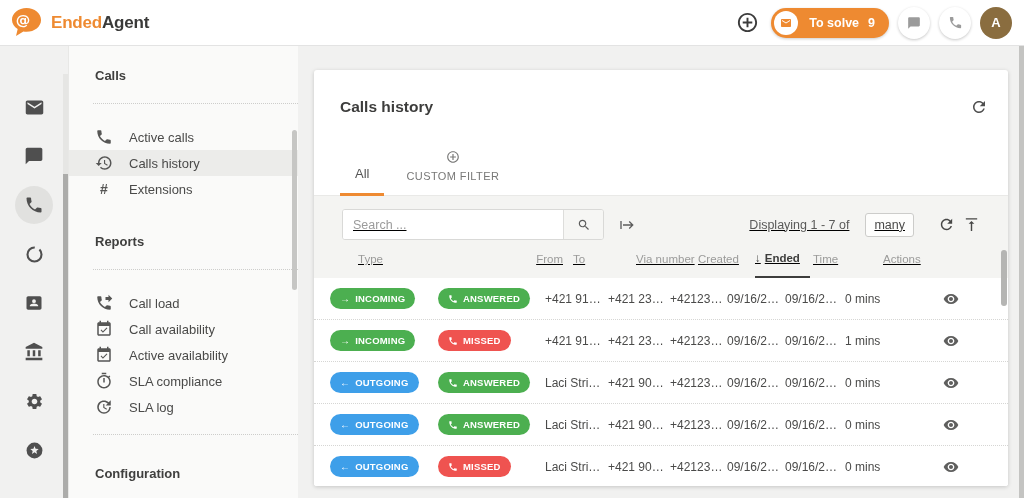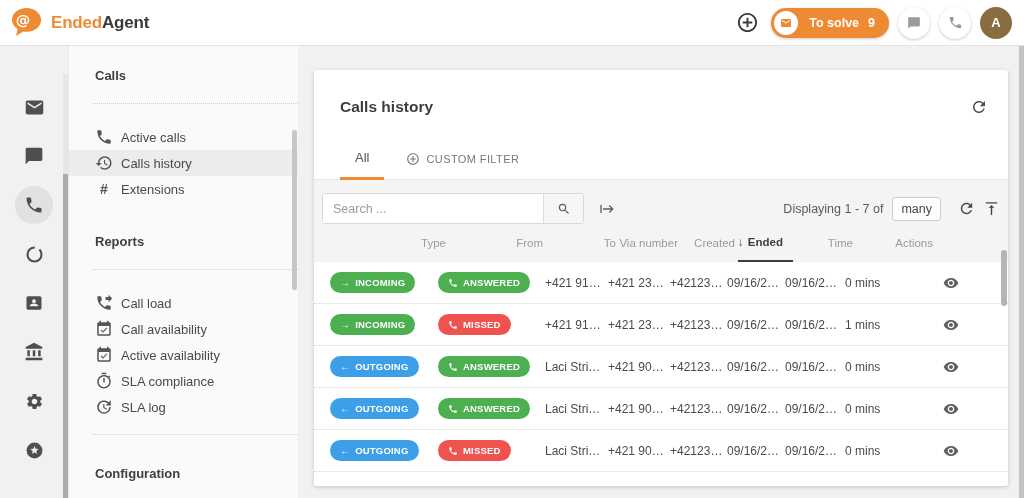--- a/index.html
+++ b/index.html
@@ -36,60 +36,60 @@
   .rail-btn.active { background:#E1E1DF; }
   .rail-scroll { position:absolute; right:0; top:28px; bottom:0; width:5px; background:#E6E6E4; }
   .rail-thumb { position:absolute; right:0; top:100px; bottom:0; width:5px; background:#ACACAA; }
 
   
   .sidebar { width:230px; background:#FAFAF9; border-left:1px solid #E8E8E6; position:relative;
     padding-top:22px; flex-shrink:0; }
   .s-heading { font-size:13px; font-weight:bold; color:#3F3F3E; padding-left:26px; margin-bottom:20px; }
   .s-divider { border-top:1px dotted #CDCDCB; margin-left:24px; }
   .s-list { padding:20px 0 14px; }
-  .s-item { height:26px; display:flex; align-items:center; gap:8px; padding-left:26px;
+  .s-item { height:26px; display:flex; align-items:center; gap:16px; padding-left:26px;
     font-size:13px; color:#4A4A49; cursor:pointer; }
   .s-item.active { background:#ECECEA; }
   .s-ic { width:18px; height:18px; fill:#565655; flex-shrink:0; }
   .s-hash { width:18px; text-align:center; font-size:14px; font-weight:bold; color:#565655; }
   .side-scroll { position:absolute; right:1px; top:84px; width:5px; height:160px; background:#C6C6C4; border-radius:3px; }
 
   
   .main { flex:1; padding:24px 16px 12px; position:relative; }
   .card { background:#fff; border-radius:3px; height:416px; box-shadow:0 1px 4px rgba(0,0,0,.18);
     display:flex; flex-direction:column; position:relative; overflow:hidden; }
   .card-head { padding:28px 20px 0 26px; display:flex; justify-content:space-between; align-items:flex-start; }
   .card-title { font-size:15.5px; font-weight:bold; color:#3D3D3C; }
   .head-refresh { cursor:pointer; color:#4f4f4f; }
   .tabs { display:flex; align-items:flex-end; margin-top:30px; padding-left:26px; border-bottom:1px solid #E9E9E7; }
   .tab { font-size:13px; color:#555; padding:0 15px 12px; cursor:pointer; position:relative; }
   .tab.active { border-bottom:3px solid #EE8A31; margin-bottom:-1px; }
   .tab-filter { margin-left:22px; font-size:11px; color:#787877; letter-spacing:.4px;
-    display:flex; align-items:center; gap:6px; padding-bottom:13px; cursor:pointer; }
-
-  .gray-zone { background:#F4F4F2; padding:13px 8px 0; }
+    display:flex; align-items:center; gap:6px; padding-bottom:13px; cursor:pointer;flex-direction:column; }
+
+  .gray-zone { background:#F4F4F2; padding:13px 28px 0;text-decoration:underline; }
   .toolbar { display:flex; align-items:center; }
   .searchbox { width:262px; height:31px; background:#fff; border:1px solid #D9D9D7; border-radius:3px;
     display:flex; overflow:hidden; }
   .searchbox input { flex:1; border:0; outline:none; padding:0 10px; font-size:12.5px; color:#444;
     font-family:inherit; background:#fff; }
   .searchbox input::placeholder { color:#9b9b9b; }
   .search-btn { width:40px; border-left:1px solid #DDDDDB; background:#F6F6F4; display:flex;
     align-items:center; justify-content:center; cursor:pointer; color:#5c5c5c; }
   .fwd-btn { margin-left:15px; cursor:pointer; color:#5c5c5c; display:flex; }
   .toolbar-spacer { flex:1; }
   .displaying { font-size:12.5px; color:#5A5A59; }
   .many-box { border:1px solid #CCCCCA; border-radius:3px; background:#FDFDFC; font-size:12.5px;
-    color:#4a4a49; padding:4px 8px; margin:0 9px; cursor:pointer; }
+    color:#4a4a49; padding:4px 8px; margin:0 16px; cursor:pointer; }
   .tb-ic { cursor:pointer; color:#474746; display:flex; margin-left:8px; }
 
   .grid-row { display:grid; grid-template-columns:108px 107px 63px 62px 57px 58px 60px 80px 1fr; padding:0 16px; }
   .thead { height:38px; align-items:center; }
   .hcell { font-size:11.5px; color:#9B9B9A; white-space:nowrap; cursor:pointer; height:38px;
-    display:flex; align-items:center;justify-content:flex-end; }
+    display:flex; align-items:center; }
   .hcell.c-from { justify-content:flex-end; padding-right:10px; }
   .sorted { display:inline-flex; align-items:center; gap:4px; color:#3D3D3C; font-weight:bold;
     height:38px; border-bottom:2px solid #3D3D3C; padding-right:10px; }
   .hcell.c-actions { padding-left:10px; cursor:default; }
 
   .rows { background:#fff; flex:1; }
   .trow { height:42px; align-items:center; border-bottom:1px dotted #D6D6D4; background:#fff; cursor:pointer; }
   .cell { font-size:12px; color:#4A4A49; white-space:nowrap; overflow:hidden; }
   .cell.c-from { text-align:right; padding-right:10px; }
   .pill { display:inline-flex; align-items:center; gap:5px; color:#fff; font-size:9.5px; font-weight:bold;

